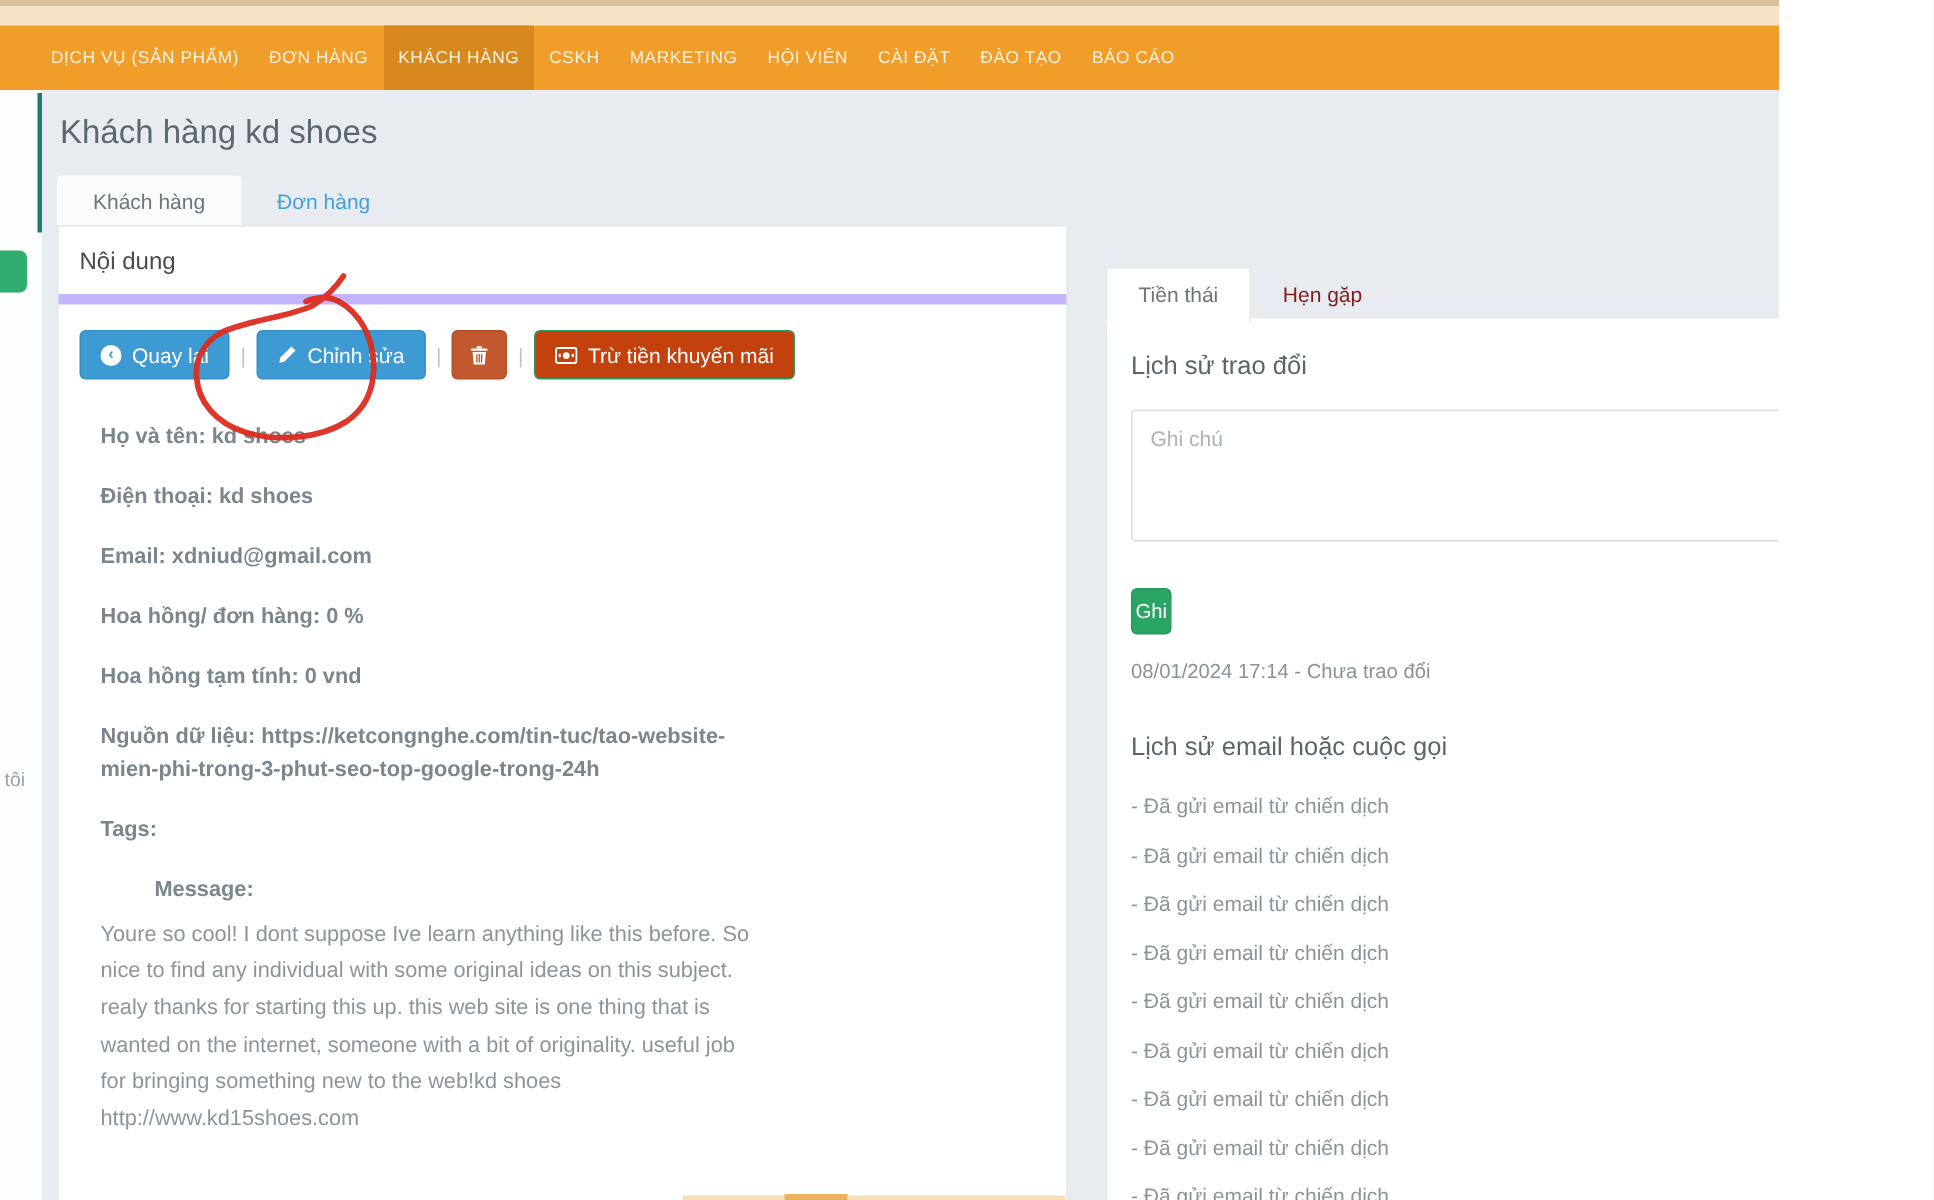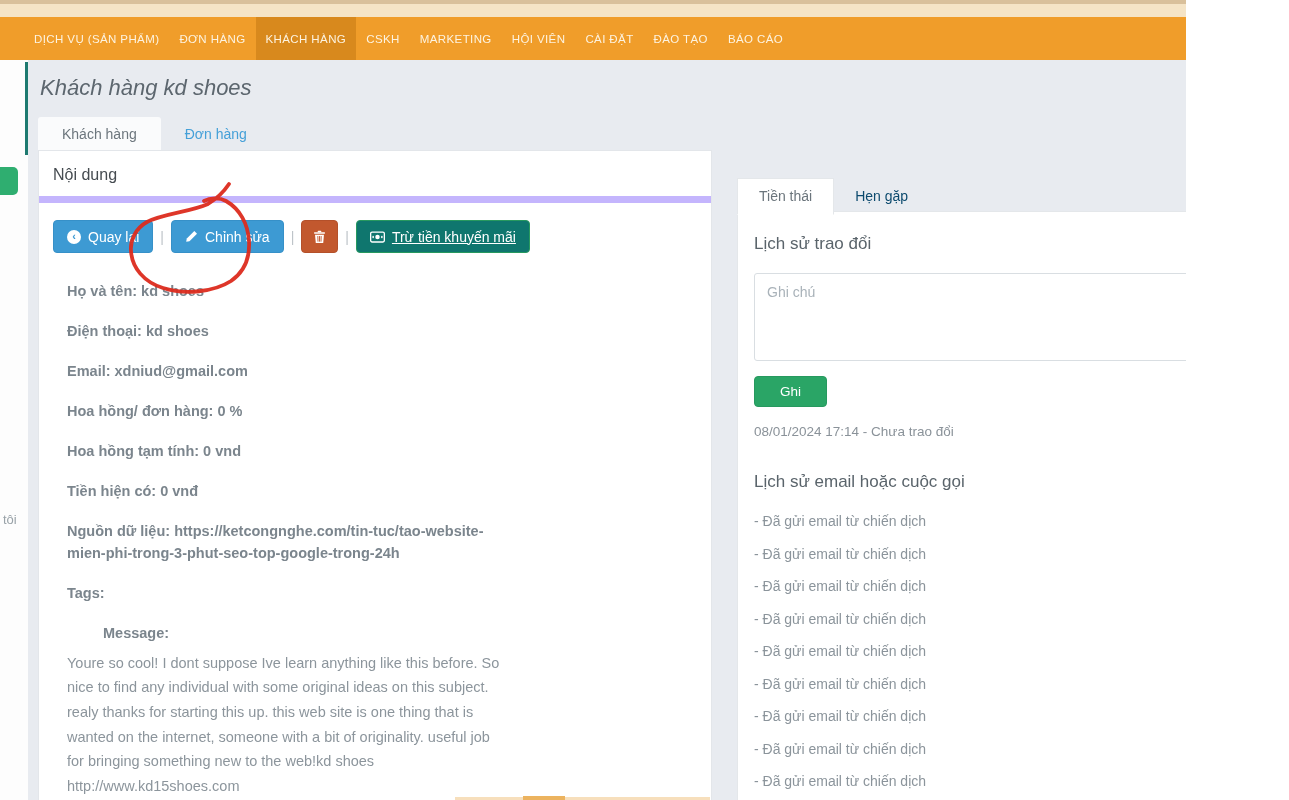--- a/index.html
+++ b/index.html
@@ -19,55 +19,55 @@
   .affiliate-btn { position:absolute; right:-14px; top:0; height:43px; width:100px; background:#3bb377; border:none; border-radius:5px 0 0 5px; color:#fff; font-size:12.5px; font-family:inherit; display:flex; align-items:center; gap:6px; padding-left:12px; cursor:pointer; }
 
   
   .left-fragment { position:absolute; left:0; top:60px; width:28px; height:740px; background:#fdfdfd; }
   .teal-line { position:absolute; left:25px; top:2px; width:3px; height:93px; background:#1e7a70; }
   .green-frag { position:absolute; left:0; top:107px; width:18px; height:28px; background:#2fae70; border:none; border-radius:0 5px 5px 0; cursor:pointer; }
   .toi-text { position:absolute; left:3px; top:452px; font-size:13px; color:#99a2a8; }
 
   
   .content { position:absolute; left:28px; top:60px; width:1261px; height:740px; background:#e8ebf0; }
-  .page-title { position:absolute; left:12px; top:15px; font-size:22px; font-weight:400; color:#5c666e;font-style:italic; }
+  .page-title { position:absolute; left:12px; top:15px; font-size:22px; font-weight:400; color:#5c666e; }
   .breadcrumb { position:absolute; right:6px; top:25px; display:flex; align-items:center; gap:7px; font-size:13px; color:#9aa2a8; }
   .breadcrumb .crumb-home { color:#9aa2a8; cursor:pointer; }
   .breadcrumb .crumb-sep { color:#b9c0c6; }
 
   .page-tabs { position:absolute; left:10px; top:57px; display:flex; }
   .ptab { padding:9px 24px 10px; font-size:14px; cursor:pointer; }
   .ptab.active { background:#fafbfc; border-radius:3px 3px 0 0; color:#6c767d; }
   .ptab.link { color:#45a0d8; }
 
   
   .left-card { position:absolute; left:10px; top:90px; width:674px; height:650px; background:#fff; border:1px solid #e3e6ea; border-bottom:none; }
   .card-title { padding:15px 14px 12px; font-size:16px; color:#464c51; border-bottom:7px solid #c4b5fd; }
   .btn-row { display:flex; align-items:center; padding:17px 0 0 14px; }
   .btn { display:inline-flex; align-items:center; gap:7px; border:1px solid transparent; border-radius:4px; color:#fff; font-size:14px; font-family:inherit; padding:7px 13px; height:33px; cursor:pointer; white-space:nowrap; }
   .btn-blue  { background:#3d9ad3; border-color:#3690c8; }
   .btn-red   { background:#c2582e; border-color:#b4502a; padding:7px 11px; }
-  .btn-green { background:#0f766e; border-color:#27995f;text-decoration:underline; }
+  .btn-green { background:#c2410c; border-color:#27995f; }
   .sep { color:#bec4c9; margin:0 7px; font-size:14px; }
   .circle-ico { display:inline-flex; width:14px; height:14px; border-radius:50%; background:#fff; color:#3d9ad3; align-items:center; justify-content:center; font-size:11px; font-weight:bold; line-height:1; }
 
   .details { padding:27px 40px 0 28px; max-width:510px; }
   .field { font-size:14.5px; font-weight:700; color:#7b858d; line-height:1.55; margin-bottom:17.5px; }
   .message-text { font-size:14.5px; font-weight:400; color:#8c959c; line-height:1.7; max-width:468px; margin:2px 0 19px; }
 
   
   .right-tabs { position:absolute; left:709px; top:118px; display:flex; z-index:2; }
   .rtab { padding:9px 21px 10px; font-size:14px; cursor:pointer; }
   .rtab.active { background:#fff; border:1px solid #e4e7ea; border-bottom:1px solid #fff; color:#6b757c; margin-bottom:-1px; }
-  .rtab.link { color:#0c4a6e; padding-top:10px; }
+  .rtab.link { color:#7f1d1d; padding-top:10px; }
   .right-card { position:absolute; left:709px; top:151px; width:600px; height:589px; background:#fff; border-top:1px solid #e4e7ea; border-left:1px solid #e4e7ea; padding:22px 0 0 16px; }
   .h2 { font-size:17px; font-weight:400; color:#5a646b; }
   .note-area { display:block; width:564px; height:88px; margin-top:19px; border:1px solid #d9dee2; border-radius:3px; padding:10px 12px; font-family:inherit; font-size:14px; color:#555; resize:none; outline:none; }
   .note-area::placeholder { color:#a9b2b9; }
-  .ghi-btn { margin-top:15px; background:#2aa566; border:1px solid #27995f; border-radius:4px; color:#fff; font-size:13.5px; font-family:inherit; padding:7px 25px; cursor:pointer;text-align:right; }
+  .ghi-btn { margin-top:31px; background:#2aa566; border:1px solid #27995f; border-radius:4px; color:#fff; font-size:13.5px; font-family:inherit; padding:7px 2px; cursor:pointer;text-align:right; }
   .timestamp { margin-top:17px; font-size:13.5px; color:#8a9299; }
   .h2.second { margin-top:33px; }
   .email-list { list-style:none; margin-top:21px; }
   .email-list li { font-size:14px; color:#8b949b; margin-bottom:16.5px; }
 
   
   .annotation { position:absolute; left:0; top:0; width:1289px; height:800px; pointer-events:none; z-index:9; }
 
   
   .bottom-strip  { position:absolute; left:455px; bottom:0; width:255px; height:3px; background:#f7dfbc; }
@@ -203,21 +203,20 @@
 
           <p class="field">Điện thoại: kd shoes</p>
 
           <p class="field">Email: xdniud@gmail.com</p>
 
 
           <p class="field">Hoa hồng/ đơn hàng: 0 %</p>
 
           <p class="field">Hoa hồng tạm tính: 0 vnd</p>
 
-          <p class="field">Tiền hiện có: 0 vnđ</p>
 
           <p class="field">Nguồn dữ liệu: https://ketcongnghe.com/tin-tuc/tao-website-mien-phi-trong-3-phut-seo-top-google-trong-24h</p>
 
           <p class="field">Tags:</p>
         </div>
 
       <div class="details" style="padding-top:0;">
         <p class="field" style="margin-bottom:6px;margin-left:36px;">Message:</p>
         <p class="message-text">Youre so cool! I dont suppose Ive learn anything like this before. So nice to find any individual with some original ideas on this subject. realy thanks for starting this up. this web site is one thing that is wanted on the internet, someone with a bit of originality. useful job for bringing something new to the web!kd shoes http://www.kd15shoes.com</p>
 

